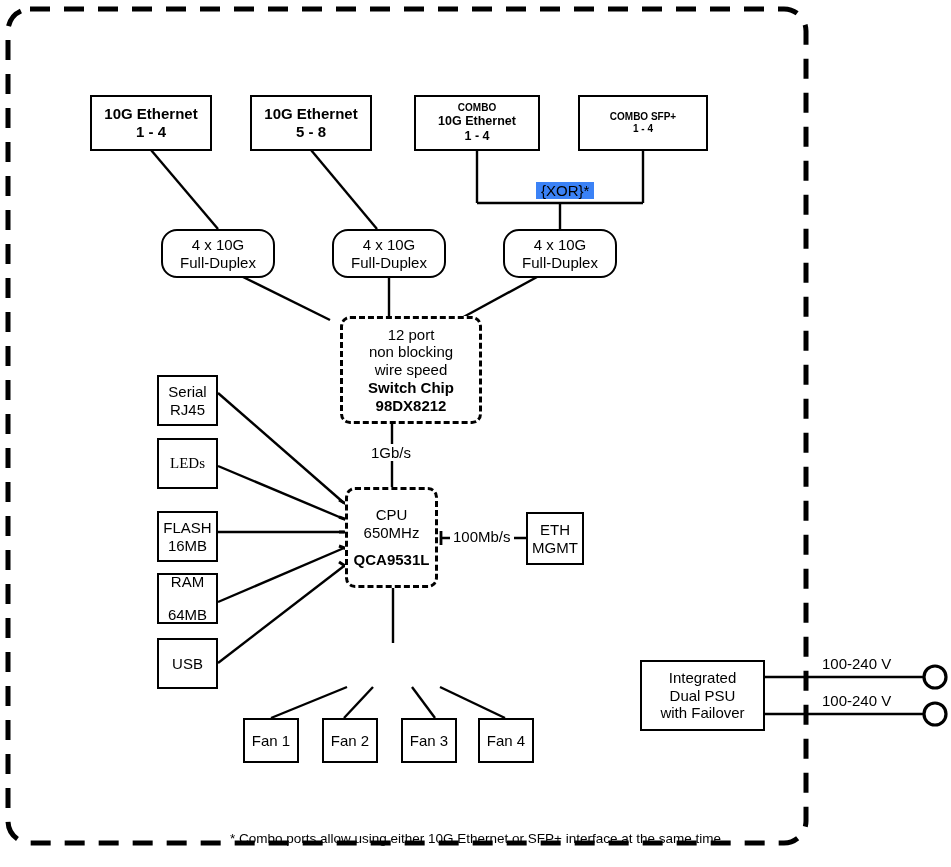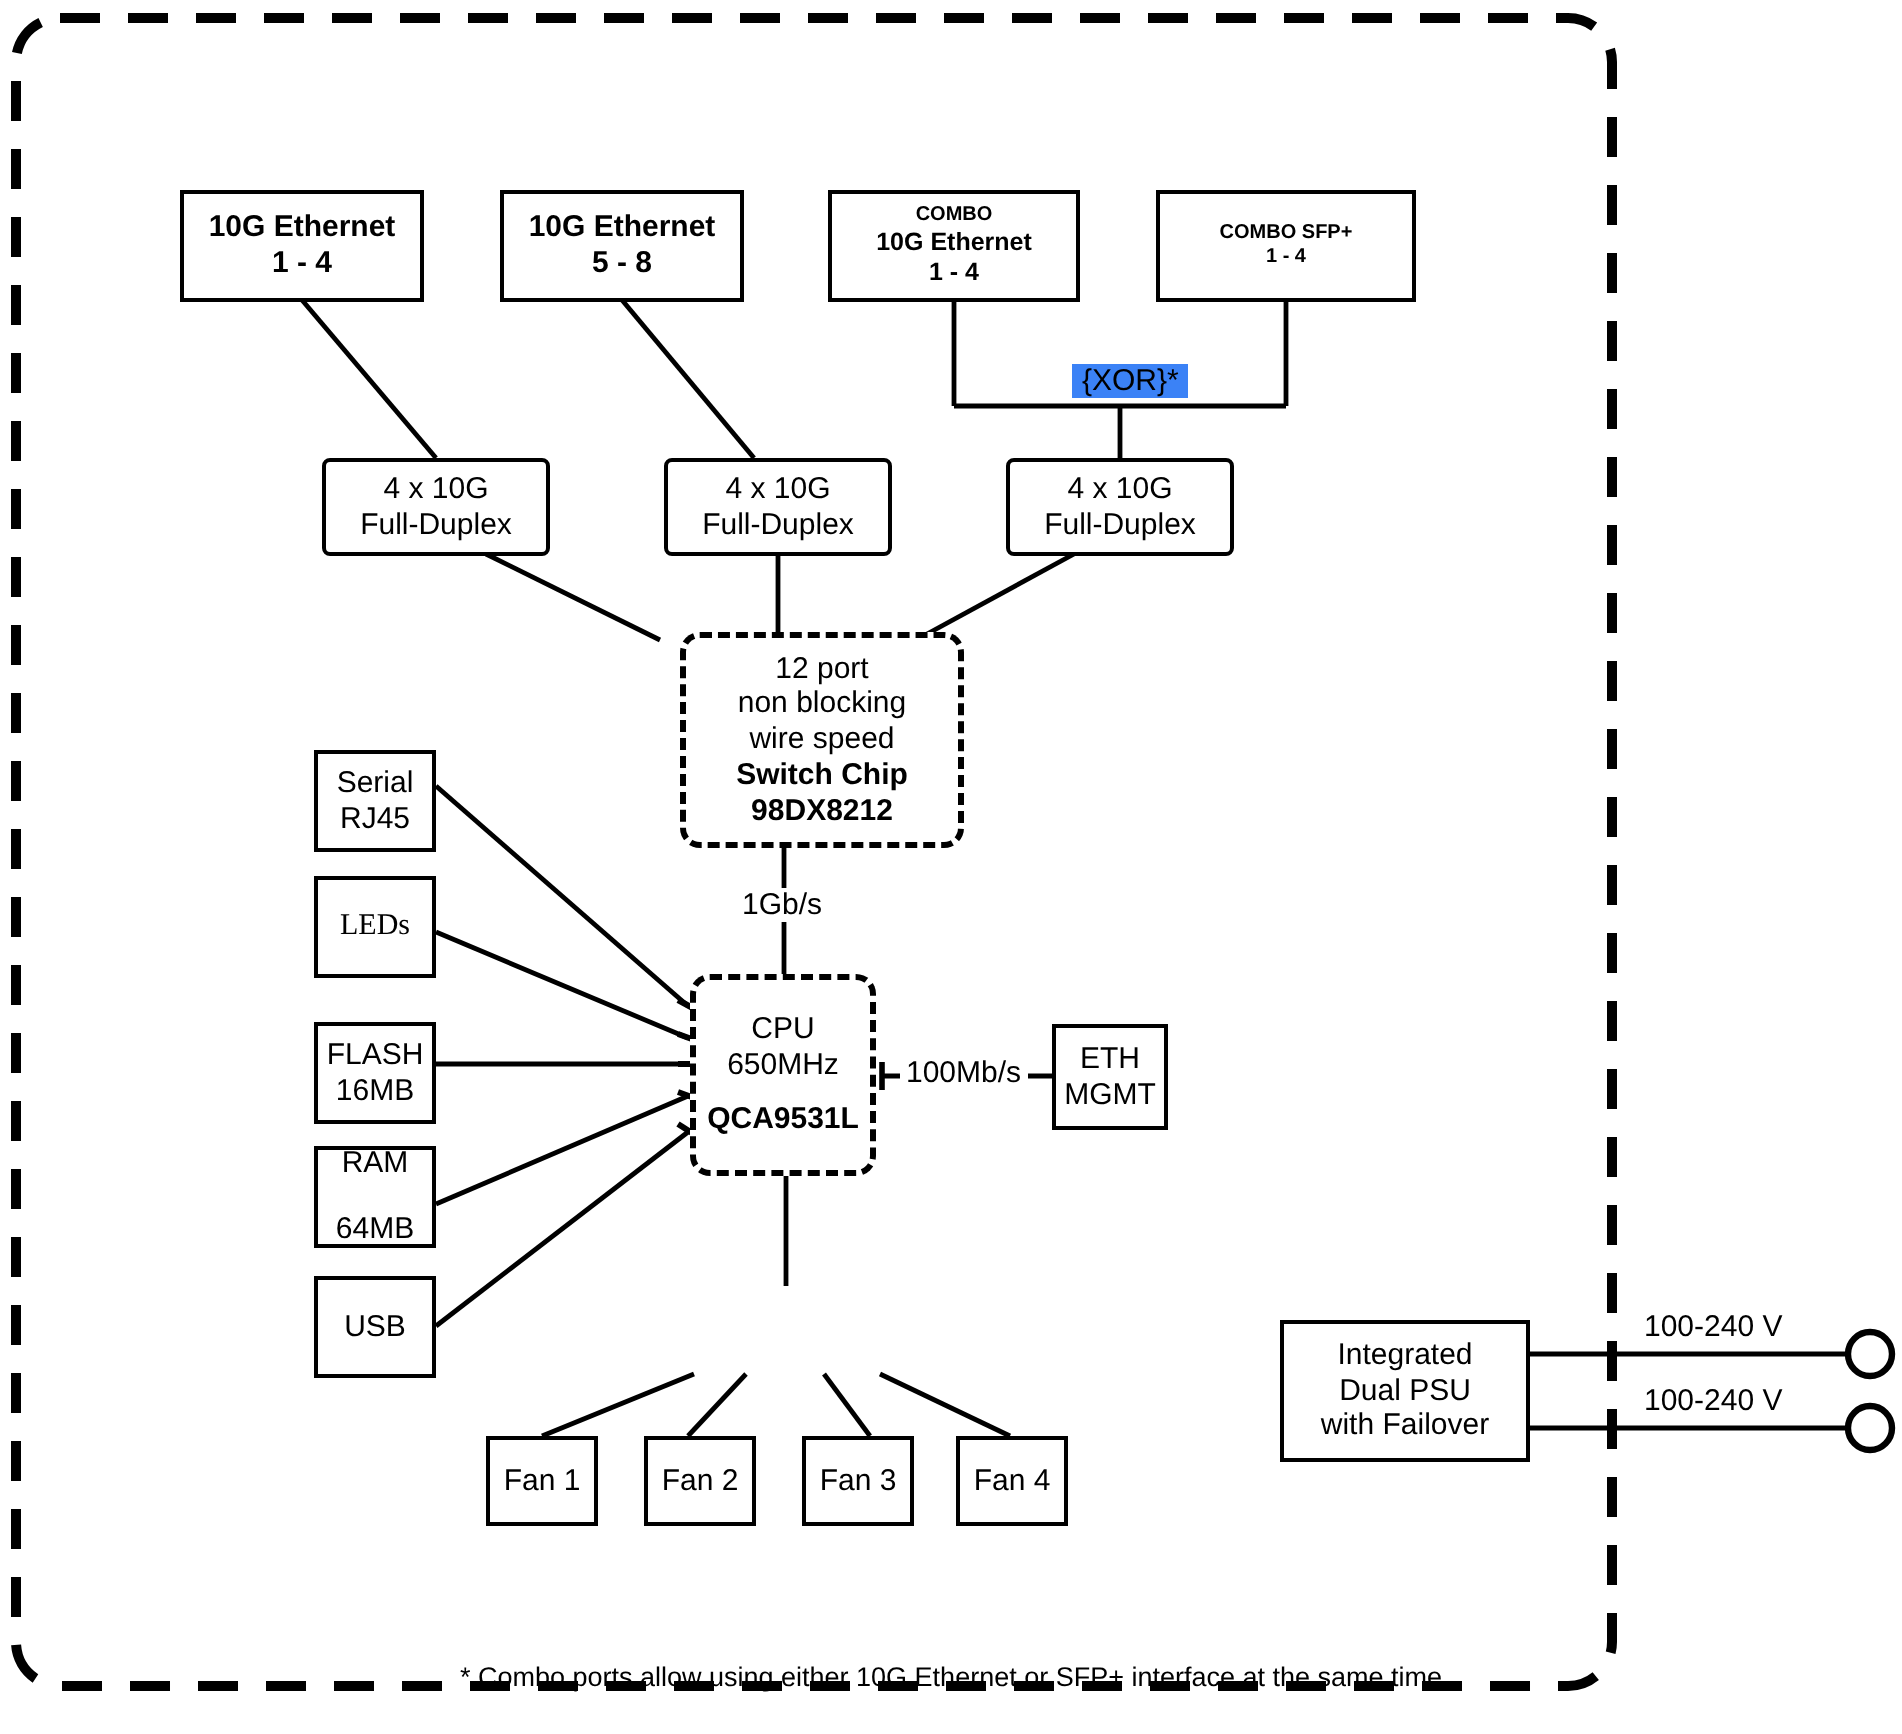--- a/index.html
+++ b/index.html
@@ -27,21 +27,21 @@
     background:#fff;
     display:flex;
     flex-direction:column;
     align-items:center;
     justify-content:center;
     text-align:center;
     line-height:1.18;
     color:#000;
     z-index:3;
   }
-  .box.round{ border-radius:4px; }
+  .box.round{ border-radius:16px; }
   .box.dashed{
     border-style:dashed;
     border-width:3px;
     border-radius:10px;
   }
   .b  { font-weight:bold; }
   .n  { font-weight:normal; }
   .f15{ font-size:15px; }
   .f13{ font-size:10px; }
   .f12p5{ font-size:12.5px; }

